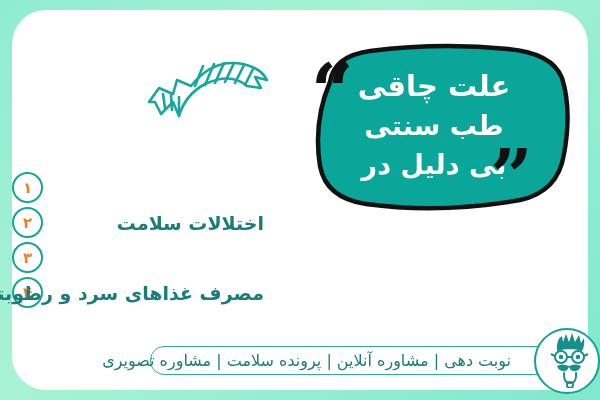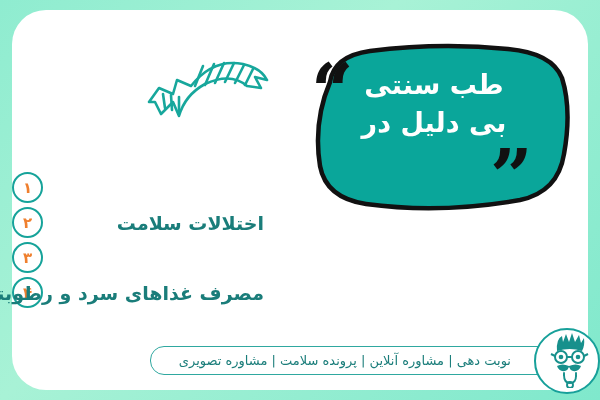--- a/index.html
+++ b/index.html
@@ -165,21 +165,21 @@
     left: 0;
     right: 26px;
     top: 0;
     height: 27px;
     line-height: 27px;
     text-align: left;
     padding-left: 0;
     padding-right: 0;
     color: #1a7d7a;
     font-family: "DejaVu Sans", sans-serif;
-    font-size: 13px;
+    font-size: 16px;
     direction: rtl;
     white-space: nowrap;
   }
   .footer-text-inner {
     position: absolute;
     right: 14px;
     top: 0;
     height: 27px;
     line-height: 27px;
   }
@@ -222,20 +222,21 @@
     </div>
 
     <div class="bubble-wrap">
       <svg class="bubble-svg" width="280" height="180" viewBox="0 0 280 180">
         <path d="M30 42 Q34 16 70 11 Q140 2 208 9 Q252 13 262 38 Q272 70 264 114
                  Q258 152 220 160 Q140 174 66 164 Q26 158 20 126 Q13 82 30 42 Z" fill="#0aa69a" stroke="#111111" stroke-width="4.5" stroke-linejoin="round"></path>
       </svg>
       <span class="quote quote-open">“</span>
       <span class="quote quote-close">”</span>
       <div class="bubble-text">
+        <span class="ln ln1">علت چاقی</span>
         <span class="ln ln3">طب سنتی</span>
         <span class="ln ln2">بی دلیل در</span>
       </div>
     </div>
 
     <div class="list">
       <div class="row r1">
         <span class="num">۱</span>
       </div>
       <div class="row r2">

